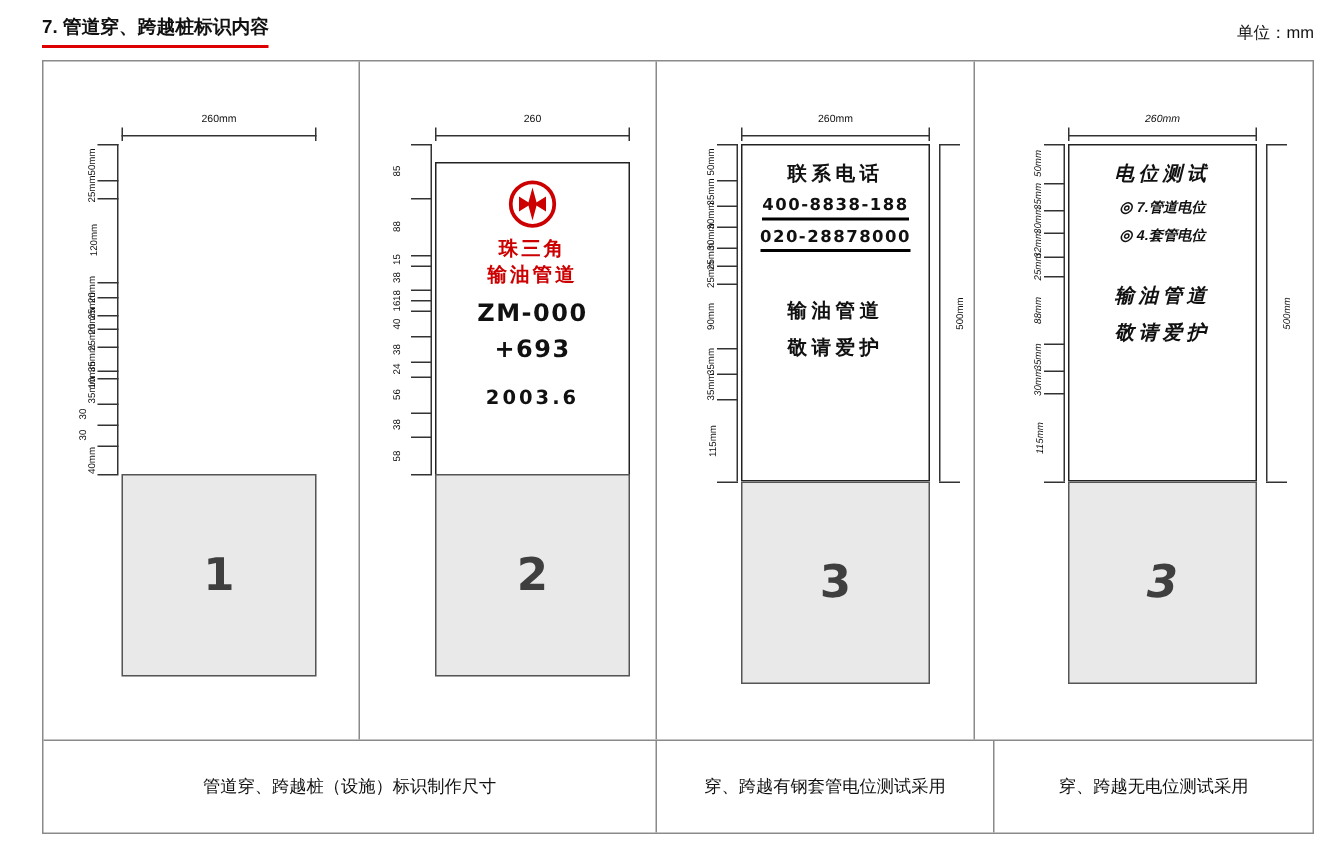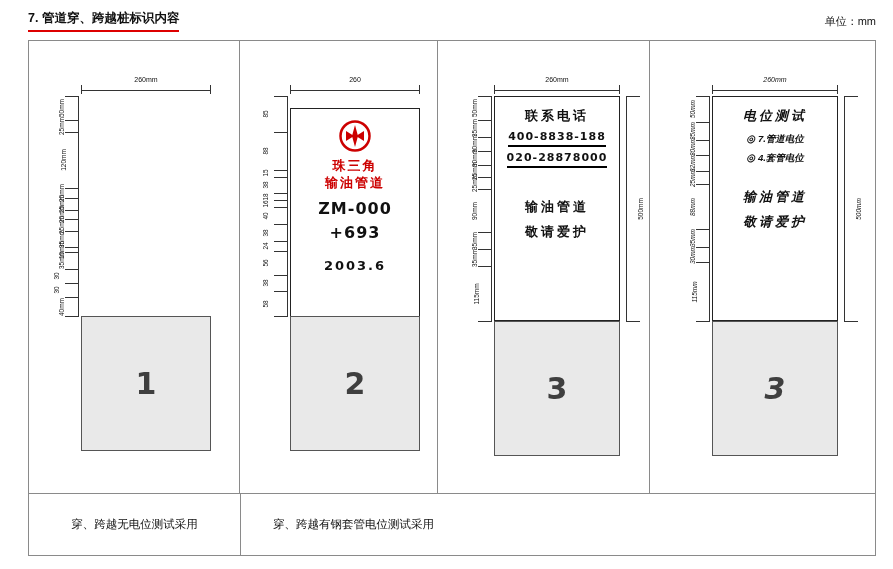--- a/index.html
+++ b/index.html
@@ -281,16 +281,17 @@
           <div class="chain-tick-l" style="top: 0px;"></div>
           <div class="chain-tick-l" style="top: 225px;"></div>
           <div class="chain-label-r" style="top: 112.5px;">500mm</div>
         </div>
         <div class="post" style="left: 62px; top: 280px; width: 126px; height: 135px;">
           <div class="post-number">3</div>
         </div>
       </div>
     </div>
   <div class="captions">
+    <div class="caption" style="width:409px">管道穿、跨越桩（设施）标识制作尺寸</div>
+    <div class="caption" style="width:225px">穿、跨越有钢套管电位测试采用</div>
     <div class="caption" style="width:212px">穿、跨越无电位测试采用</div>
-    <div class="caption" style="width:225px">穿、跨越有钢套管电位测试采用</div>
   </div>
 </div>
 
 </body></html>

